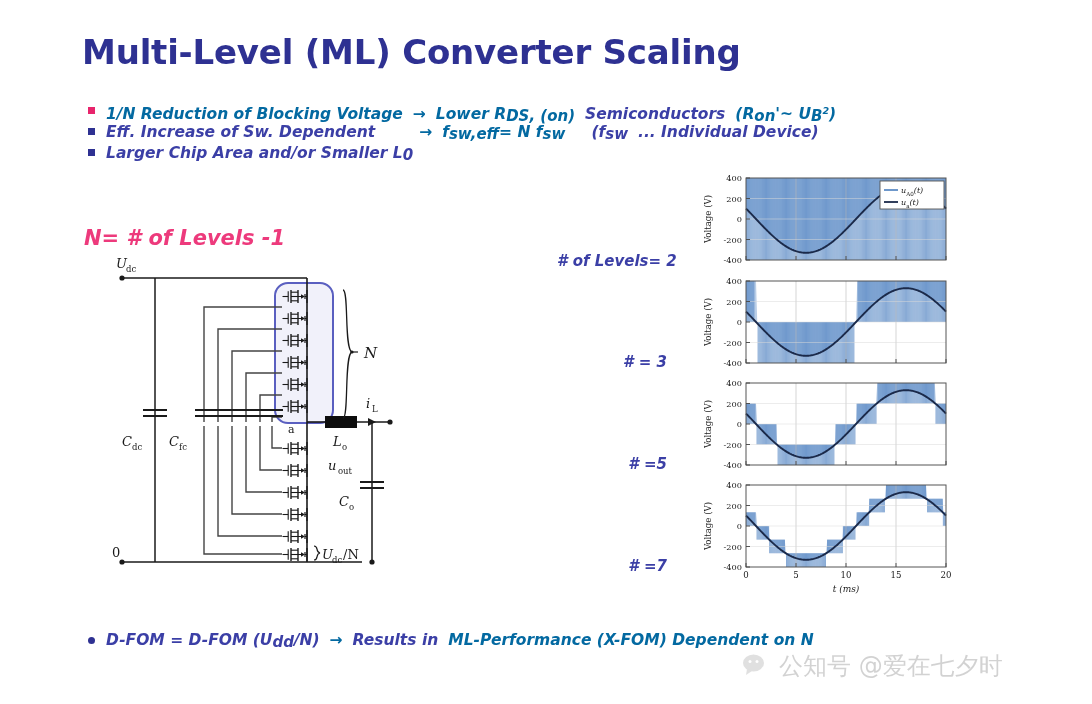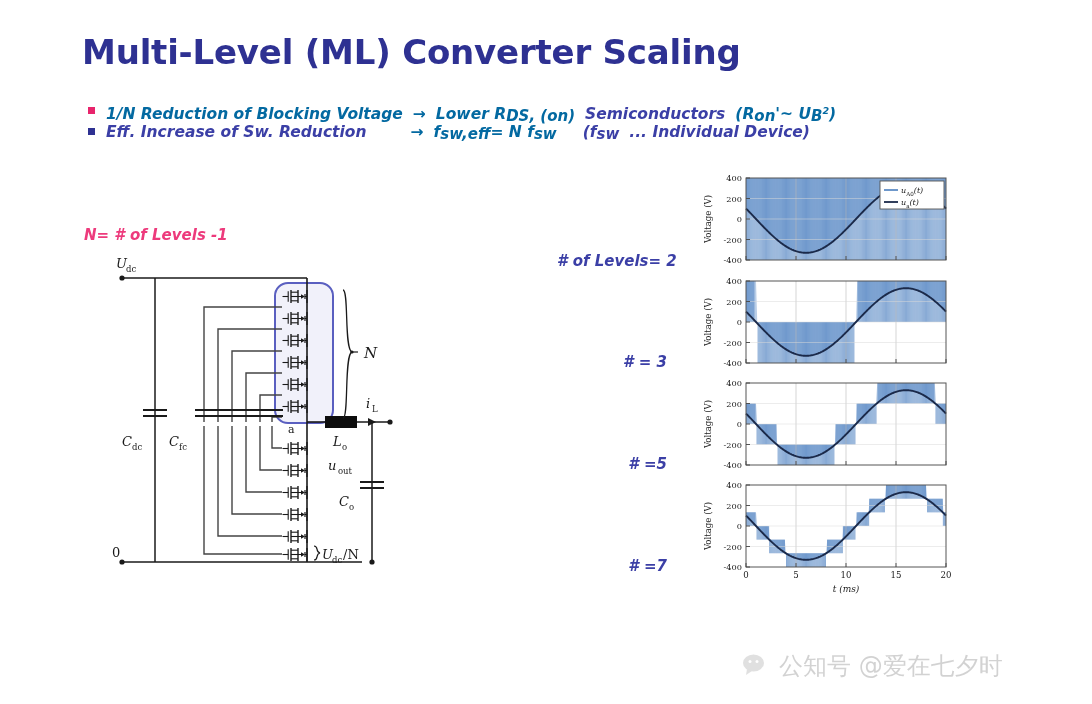--- a/index.html
+++ b/index.html
@@ -33,21 +33,21 @@
   sub{font-size:15px;vertical-align:-2px;font-style:italic;}
   sup{font-size:9.5px;vertical-align:5px;font-style:italic;}
   .arw{font-style:normal;font-weight:bold;}
   .gap{display:inline-block;width:10px;}
   .gap2{display:inline-block;width:26px;}
   .gap3{display:inline-block;width:44px;}
 
   
   #nnote{
     position:absolute;left:84px;top:226px;
-    font-size:15px;font-weight:bold;font-style:italic;color:#ed3a7c;
+    font-size:21px;font-weight:bold;font-style:italic;color:#ed3a7c;
     font-family:"DejaVu Sans", sans-serif;white-space:nowrap;
   }
 
   
   #circuit{position:absolute;left:100px;top:250px;width:320px;height:340px;}
   #circuit svg{display:block;}
 
   
   .clabel{
     position:absolute;font-size:15px;font-weight:bold;font-style:italic;
@@ -91,24 +91,30 @@
     <div class="brow">
       <span class="sq pink"></span>
       <span class="btxt">
         <span class="pink">1/N Reduction of Blocking Voltage</span><span class="gap"></span><span class="pink arw">→</span><span class="gap"></span><span class="pink">Lower R</span><sub class="pink">DS, (on)</sub><span class="gap"></span><span class="blue">Semiconductors</span><span class="gap"></span><span class="pink">(R</span><sub class="pink">on</sub><span class="pink">'~ U</span><sub class="pink">B</sub><sup class="pink">2</sup><span class="pink">)</span>
       </span>
     </div>
 
     <div class="brow">
       <span class="sq blue"></span>
       <span class="btxt blue">
-        <span>Eff. Increase of Sw. Reduction</span><span class="gap3"></span><span class="pink arw">→</span><span class="gap"></span><span class="pink">f</span><sub class="pink">sw,eff</sub><span class="pink">= N f</span><sub class="pink">sw</sub><span class="gap2"></span><span>(f</span><sub>sw</sub><span class="gap"></span><span>... Individual Device)</span>
+        <span>Eff. Increase of Sw. Dependent</span><span class="gap3"></span><span class="pink arw">→</span><span class="gap"></span><span class="pink">f</span><sub class="pink">sw,eff</sub><span class="pink">= N f</span><sub class="pink">sw</sub><span class="gap2"></span><span>(f</span><sub>sw</sub><span class="gap"></span><span>... Individual Device)</span>
       </span>
     </div>
 
+    <div class="brow">
+      <span class="sq blue"></span>
+      <span class="btxt blue">
+        <span>Larger Chip Area  and/or  Smaller L</span><sub>0</sub>
+      </span>
+    </div>
 
   </div>
 
   <div id="nnote">N= # of Levels -1</div>
 
   <div id="circuit">
     <svg width="320" height="340" viewBox="0 0 320 340" xmlns="http://www.w3.org/2000/svg">
       <defs>
         <g id="mosfet">
 
@@ -1164,20 +1170,26 @@
         <line x1="146" y1="88" x2="146" y2="84" stroke="#444" stroke-width="0.9"></line>
         <text x="146" y="99" text-anchor="middle" font-family="DejaVu Serif, serif" font-size="8.6" fill="#1a1a1a">10</text>
         <line x1="196" y1="88" x2="196" y2="84" stroke="#444" stroke-width="0.9"></line>
         <text x="196" y="99" text-anchor="middle" font-family="DejaVu Serif, serif" font-size="8.6" fill="#1a1a1a">15</text>
         <line x1="246" y1="88" x2="246" y2="84" stroke="#444" stroke-width="0.9"></line>
         <text x="246" y="99" text-anchor="middle" font-family="DejaVu Serif, serif" font-size="8.6" fill="#1a1a1a">20</text>
         <text x="146" y="113" text-anchor="middle" font-family="DejaVu Serif, serif" font-size="9" fill="#1a1a1a" font-style="italic">t (ms)</text>
       </svg>
     </div>
 
+  <div id="bot">
+    <span class="dot"></span>
+    <span class="btxt">
+      <span class="blue">D-FOM = D-FOM (U</span><sub class="blue">dd</sub><span class="blue">/N)</span><span class="gap"></span><span class="pink arw">→</span><span class="gap"></span><span class="blue">Results in</span><span class="gap"></span><span class="pink">ML-Performance (X-FOM) Dependent on N</span>
+    </span>
+  </div>
 
   <div id="wm">
     <svg width="30" height="26" viewBox="0 0 30 26">
       <ellipse cx="11.5" cy="10" rx="10.5" ry="8.6" fill="#9a9a9a"></ellipse>
       <path d="M5,16 L4,22 L10,18 Z" fill="#9a9a9a"></path>
       <circle cx="8" cy="8.6" r="1.5" fill="#ffffff"></circle>
       <circle cx="15" cy="8.6" r="1.5" fill="#ffffff"></circle>
     </svg>
     <span class="wmtxt">公知号 @爱在七夕时</span>
   </div>

